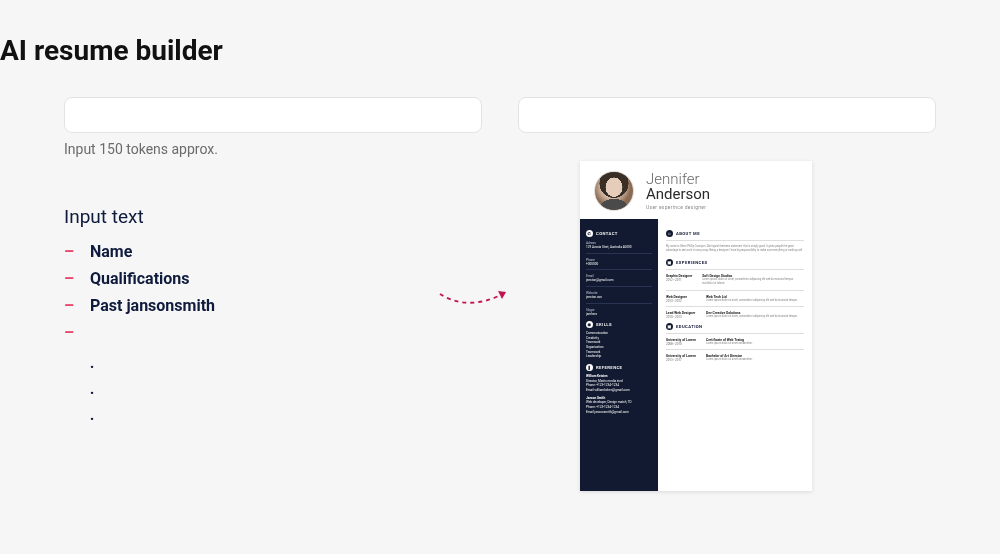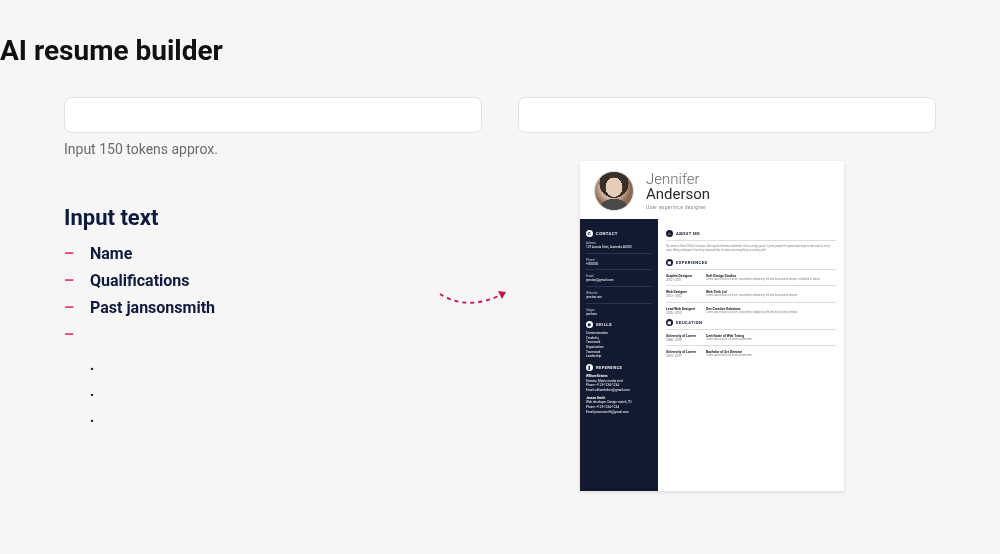--- a/index.html
+++ b/index.html
@@ -30,22 +30,22 @@
     border-radius: 8px;
     height: 36px;
     width: 100%;
   }
   .caption {
     font-size: 14px;
     color: #6b6b6b;
     margin-top: 8px;
   }
   .input-heading {
-    font-size: 22px;
-    font-weight: 700;
+    font-size: 19px;
+    font-weight: 400;
     color: #0f1b3d;
     margin-top: 48px;
     margin-bottom: 14px;
   }
   .bullets { list-style: none; }
   .bullets li {
     display: flex;
     align-items: center;
     font-size: 16px;
     font-weight: 700;
@@ -80,21 +80,21 @@
     stroke-width: 1.8;
     stroke-dasharray: 4 4;
     fill: none;
   }
   .arrow svg polygon { fill: #c2144e; }
 
   
   .resume {
     margin-top: 28px;
     margin-left: 62px;
-    width: 264px;
+    width: 232px;
     height: 330px;
     background: #fff;
     box-shadow: 0 1px 4px rgba(0,0,0,0.12);
     display: flex;
     flex-direction: column;
     font-size: 4px;
     color: #333;
   }
   .resume-header {
     display: flex;

